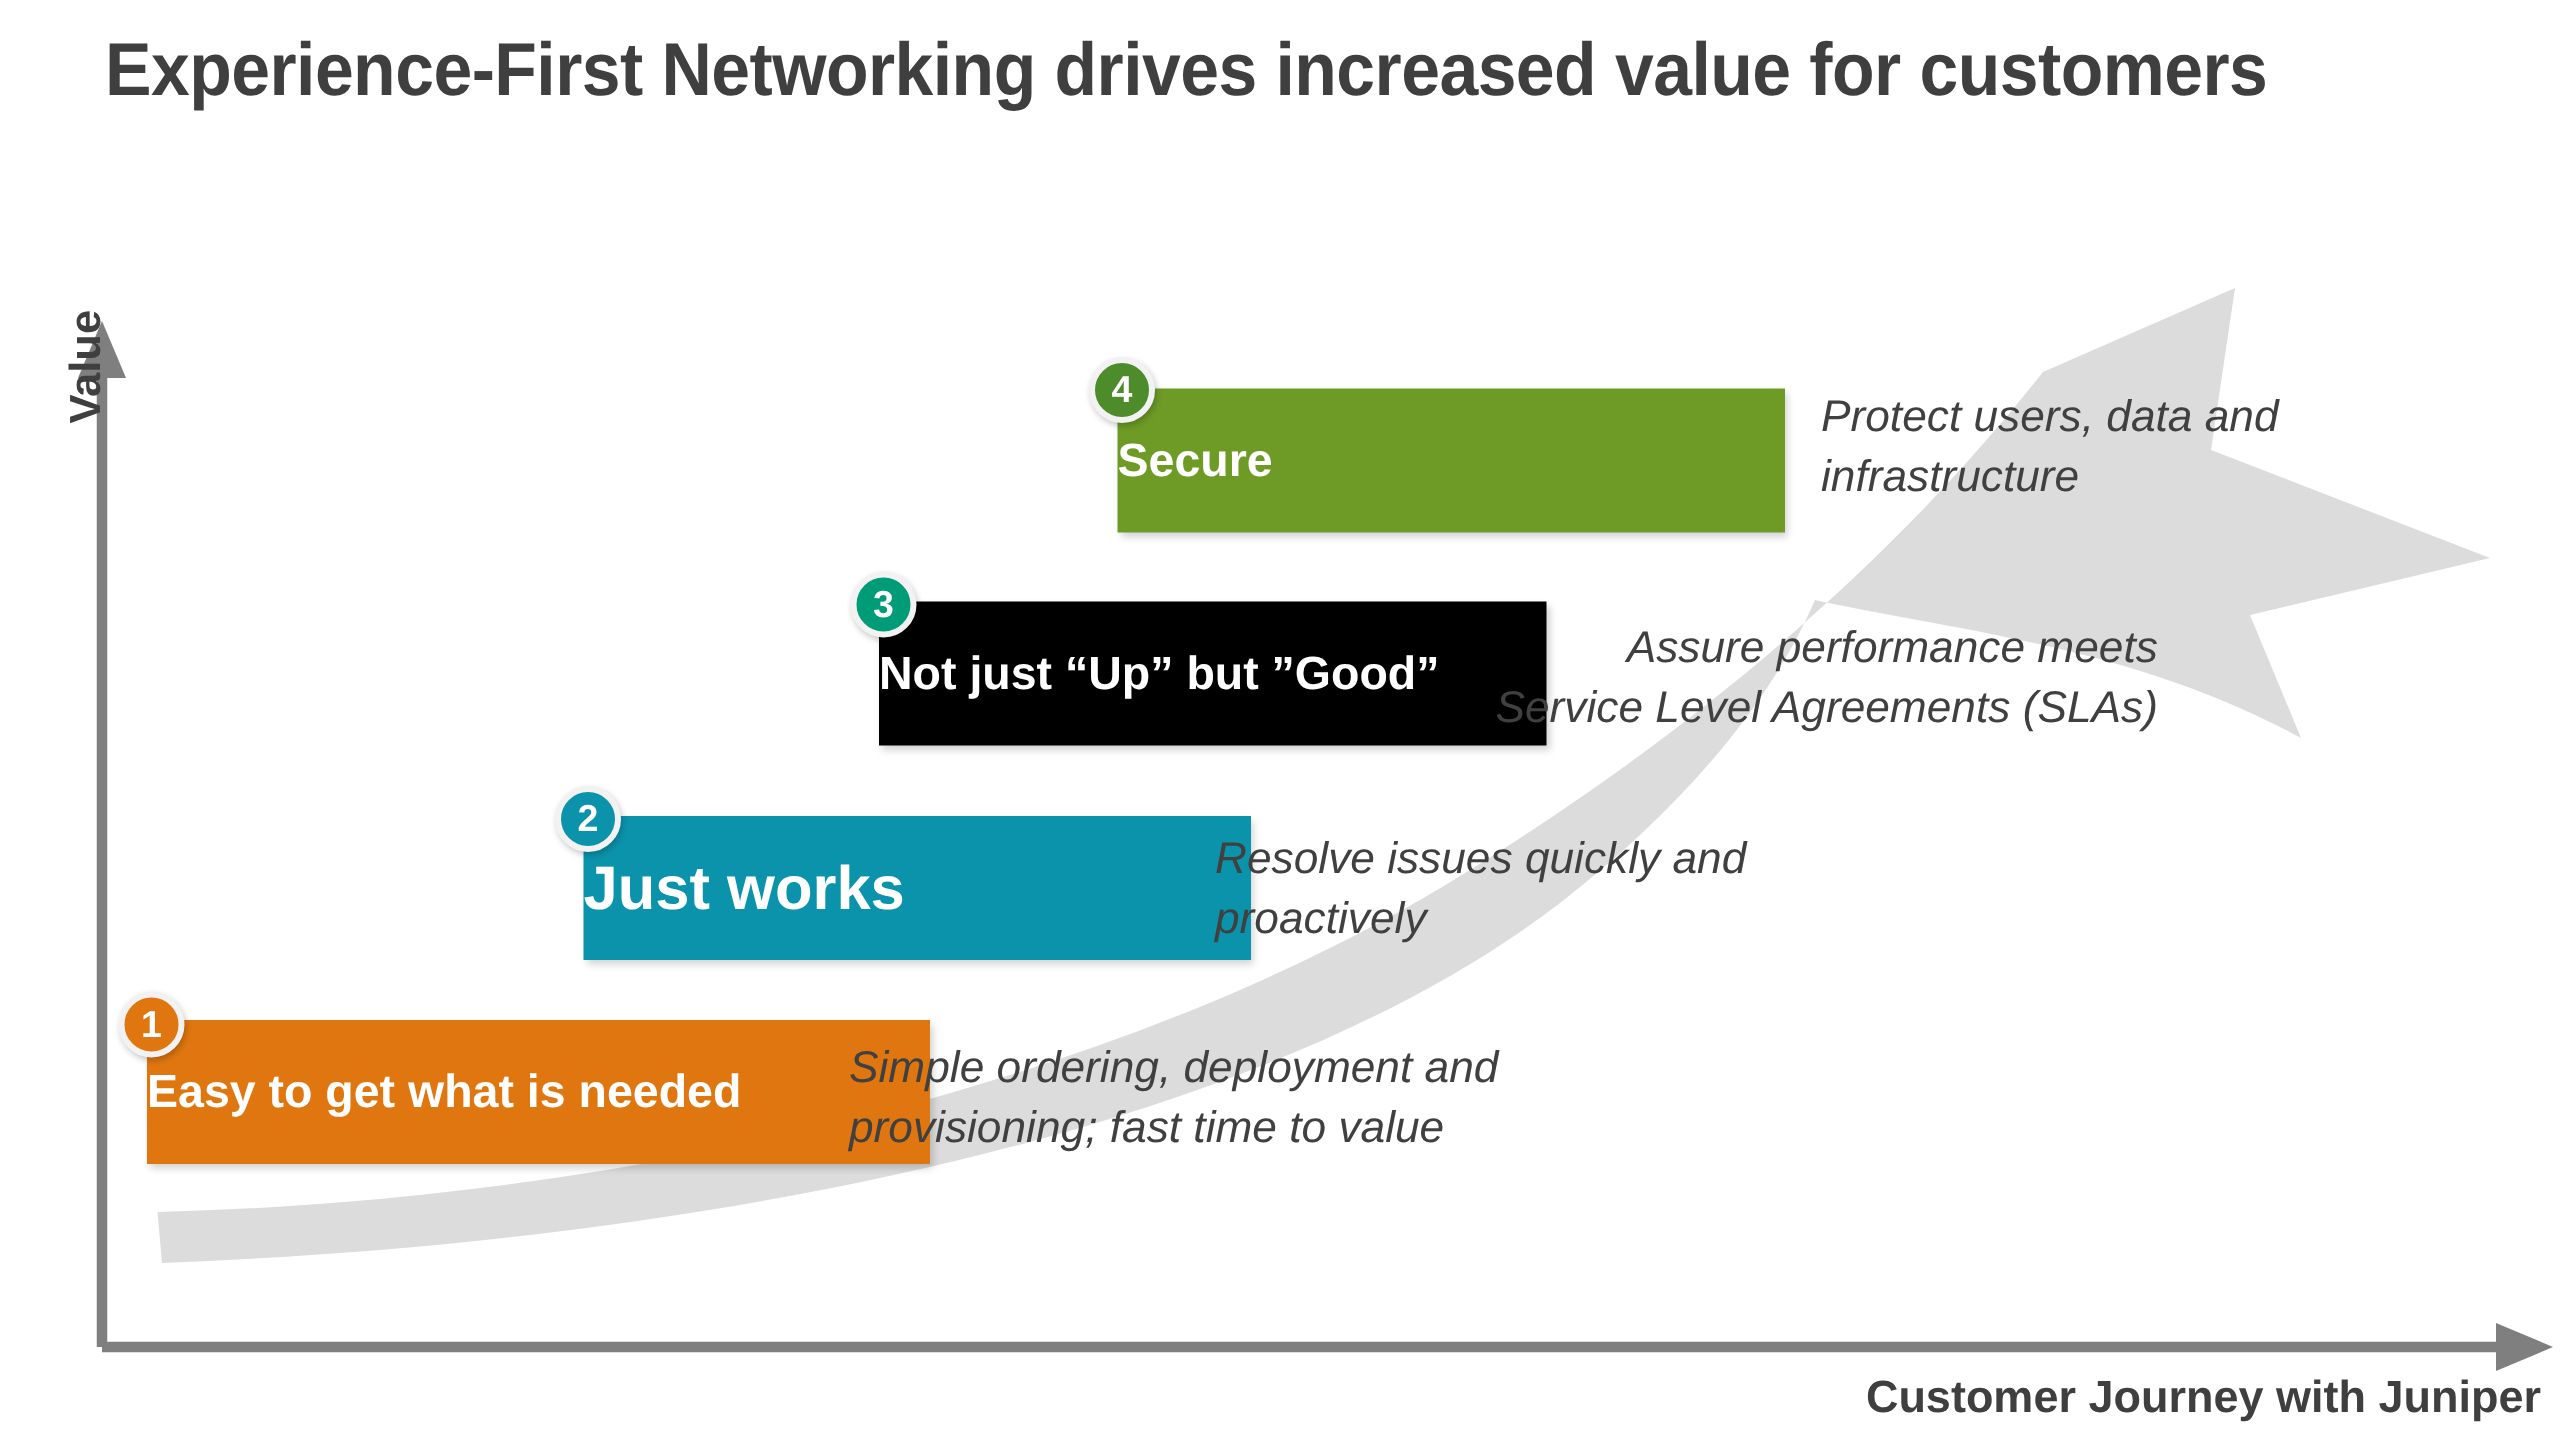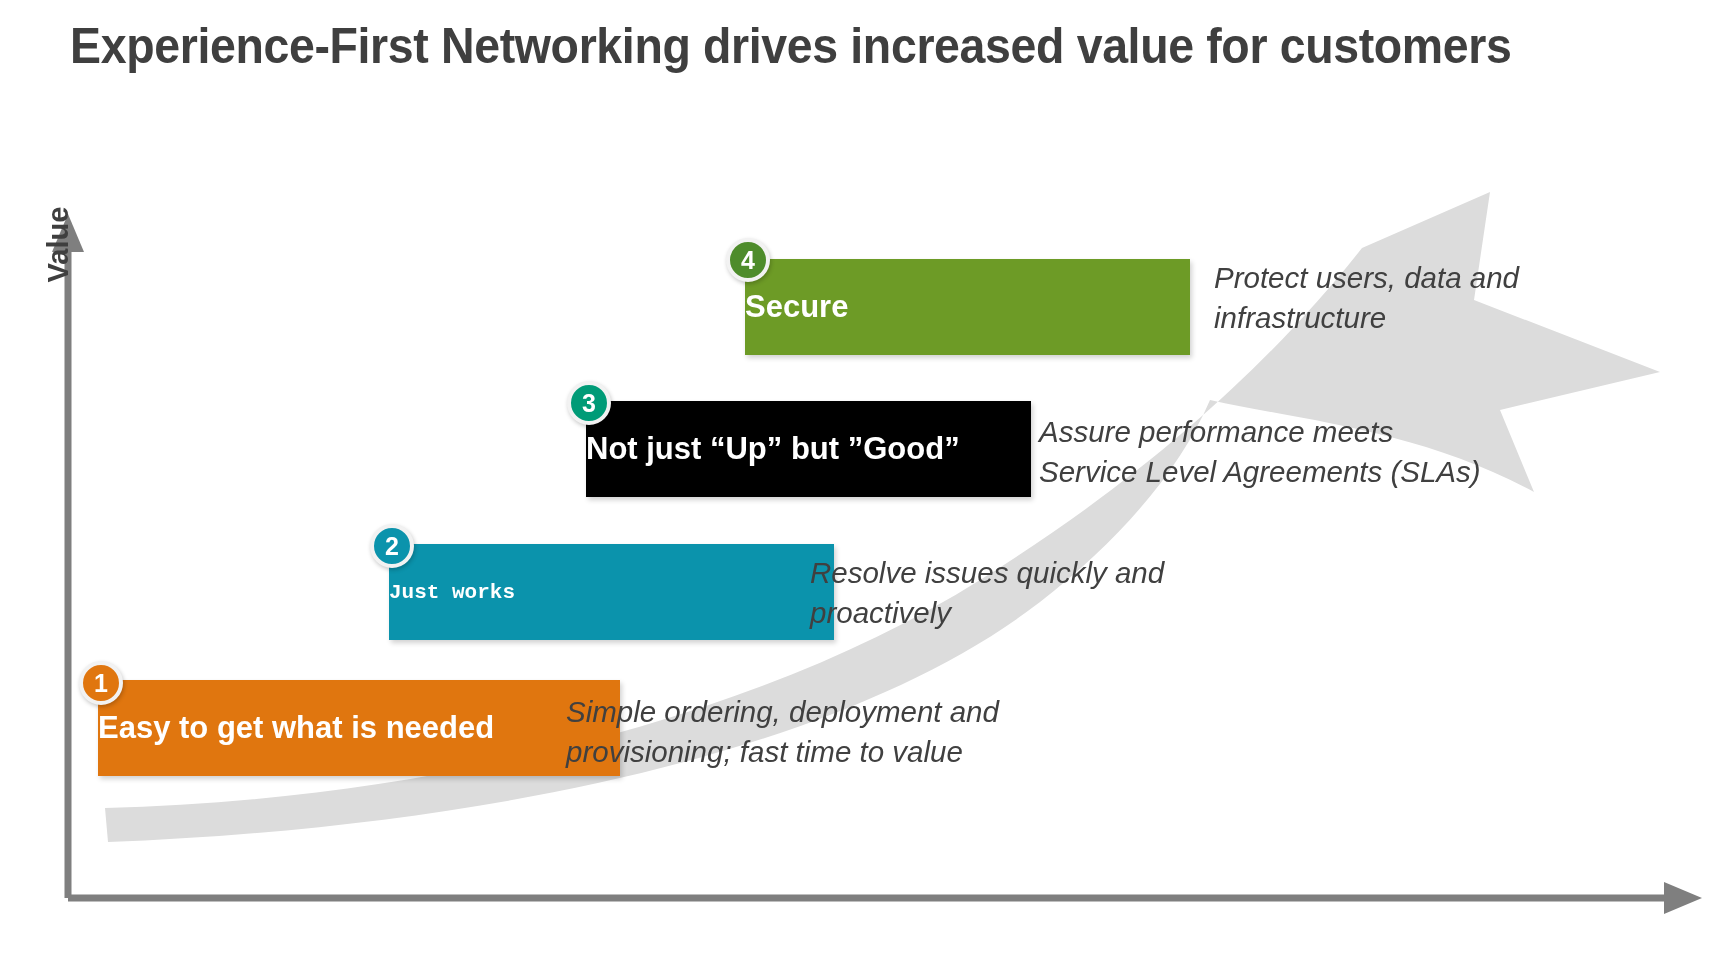--- a/index.html
+++ b/index.html
@@ -148,45 +148,46 @@
     <line x1="68" y1="248" x2="68" y2="898" stroke="#7f7f7f" stroke-width="7"></line>
 
     <polygon points="68,214 52,252 84,252" fill="#7f7f7f"></polygon>
 
     <line x1="68" y1="898" x2="1668" y2="898" stroke="#7f7f7f" stroke-width="7"></line>
 
     <polygon points="1702,898 1664,882 1664,914" fill="#7f7f7f"></polygon>
   </svg>
 
   <div id="ylabel">Value</div>
+  <div id="xlabel">Customer Journey with Juniper</div>
 
   <div id="steps-layer">
       <div class="step-bar" style="left: 98px; top: 680px; width: 522px; height: 96px; background: rgb(224, 118, 15);">
         <span class="step-label" style="font-size: 31px;">Easy to get what is needed</span>
       </div>
       <div class="badge" style="left: 79px; top: 661px; background: rgb(224, 118, 15);">
         <span>1</span>
       </div>
       <div class="annotation" style="left: 566px; top: 692px;">Simple ordering, deployment and
 provisioning; fast time to value</div>
       <div class="step-bar" style="left: 389px; top: 544px; width: 445px; height: 96px; background: rgb(11, 147, 172);">
-        <span class="step-label" style="font-size: 21px; font-family: Liberation Mono, monospace;">Just works</span>
+        <span class="step-label" style="font-size: 41px;">Just works</span>
       </div>
       <div class="badge" style="left: 370px; top: 524px; background: rgb(11, 147, 172);">
         <span>2</span>
       </div>
       <div class="annotation" style="left: 810px; top: 553px;">Resolve issues quickly and
 proactively</div>
       <div class="step-bar" style="left: 586px; top: 401px; width: 445px; height: 96px; background: #000000;">
         <span class="step-label" style="font-size: 31px;">Not just “Up” but ”Good”</span>
       </div>
       <div class="badge" style="left: 567px; top: 381px; background: rgb(0, 155, 119);">
         <span>3</span>
       </div>
-      <div class="annotation" style="left: 1039px; top: 412px;">Assure performance meets
+      <div class="annotation" style="left: 997px; top: 412px; text-align: right;">Assure performance meets
 Service Level Agreements (SLAs)</div>
       <div class="step-bar" style="left: 745px; top: 259px; width: 445px; height: 96px; background: rgb(109, 155, 38);">
         <span class="step-label" style="font-size: 31px;">Secure</span>
       </div>
       <div class="badge" style="left: 726px; top: 238px; background: rgb(78, 140, 43);">
         <span>4</span>
       </div>
       <div class="annotation" style="left: 1214px; top: 258px;">Protect users, data and
 infrastructure</div>
     </div>

